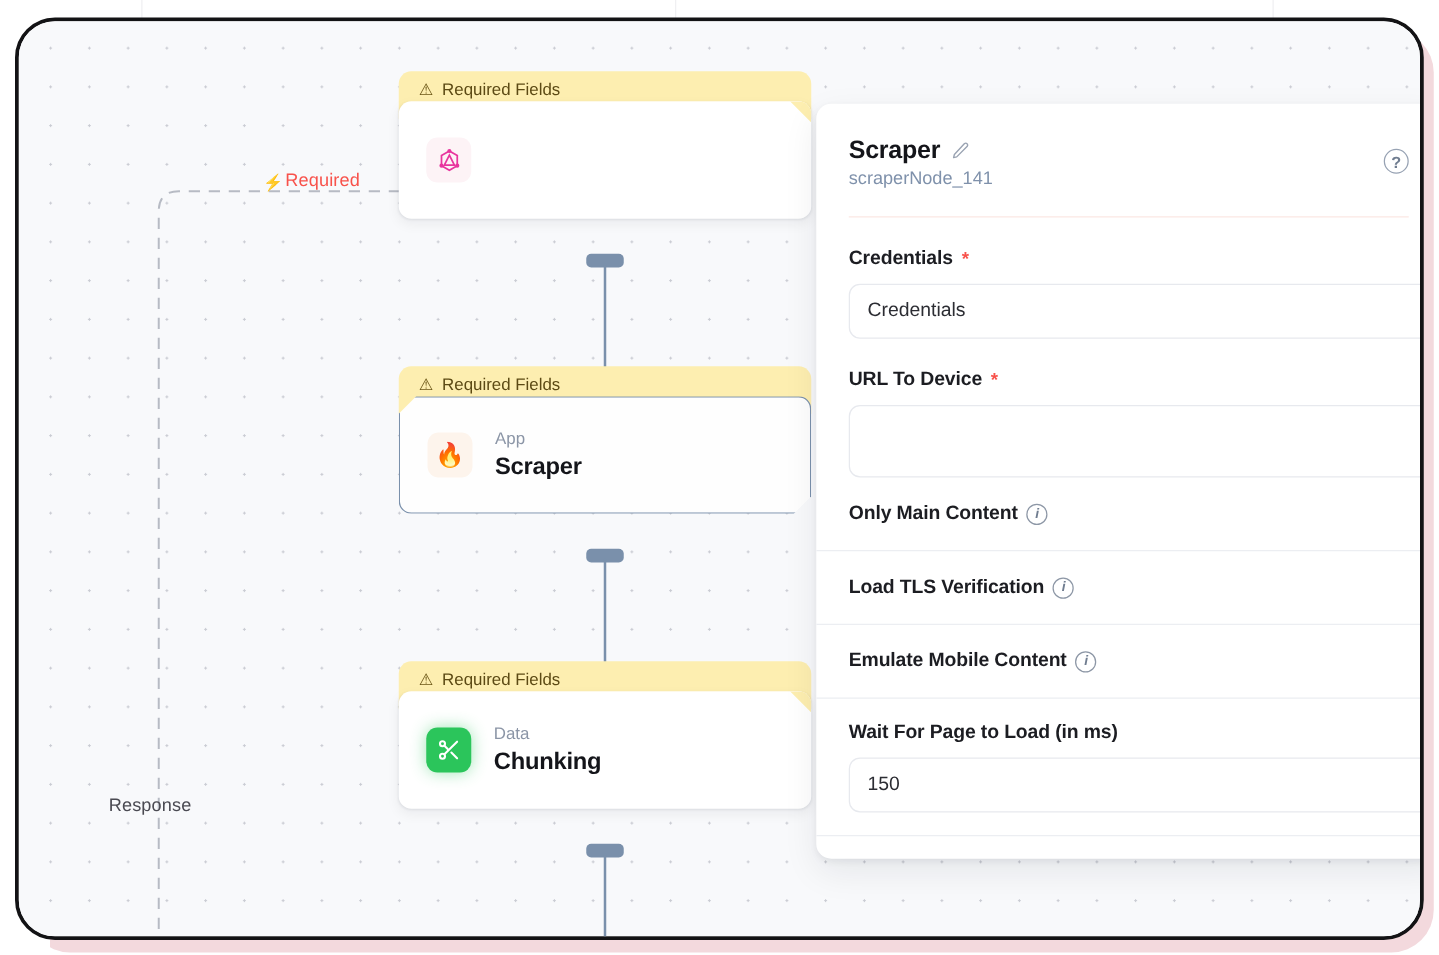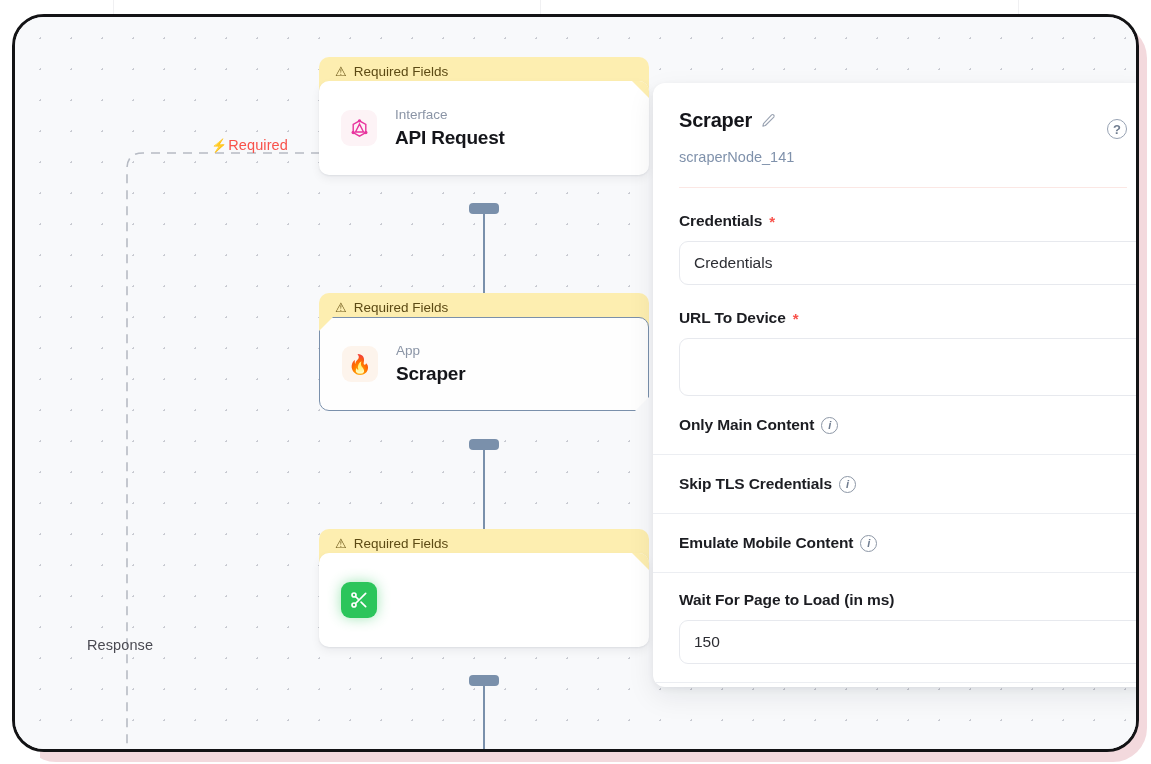--- a/index.html
+++ b/index.html
@@ -112,21 +112,21 @@
   .panel {
     position: absolute; left: 638px; top: 66px; width: 500px; height: 604px;
     background: #ffffff; border-radius: 12px 0 0 12px;
     box-shadow: 0 2px 6px rgba(16,24,40,.06), 0 10px 28px rgba(16,24,40,.08);
     overflow: hidden;
   }
   .panel-head { padding: 26px 26px 0 26px; position: relative; }
   .panel-title-row { display: flex; align-items: center; gap: 9px; }
   .panel-title { font-size: 20px; font-weight: 700; color: #14151a; letter-spacing: -.2px; }
   .pencil-icon { color: #9aa3b2; display: flex; }
-  .panel-sub { margin-top: 17px; font-size: 14.5px; color: #7f91ab; }
+  .panel-sub { margin-top: 3px; font-size: 14.5px; color: #7f91ab; }
   .help-icon {
     position: absolute; right: 26px; top: 36px;
     width: 20px; height: 20px; border-radius: 50%;
     border: 1.4px solid #97a2b3; color: #6d7competence;
     color: #707d90; font-size: 13px; font-weight: 600;
     display: flex; align-items: center; justify-content: center;
   }
   .panel-divider { margin: 22px 26px 0 26px; height: 1px; background: #fbe7e4; }
 
   .panel-body { padding: 0 0 0 0; }
@@ -206,24 +206,20 @@
         <div class="node-card">
           <div class="node-icon api">
             <svg width="21" height="21" viewBox="0 0 24 24" fill="none" stroke="#e8359e" stroke-width="1.6">
               <polygon points="12,3.2 19.2,7.4 19.2,16.6 12,20.8 4.8,16.6 4.8,7.4"></polygon>
               <polygon points="12,7 16.6,16 7.4,16" fill="none"></polygon>
               <circle cx="12" cy="3.2" r="1.9" fill="#e8359e" stroke="none"></circle>
               <circle cx="19.2" cy="16.6" r="1.9" fill="#e8359e" stroke="none"></circle>
               <circle cx="4.8" cy="16.6" r="1.9" fill="#e8359e" stroke="none"></circle>
             </svg>
           </div>
-          <div class="node-meta">
-            <div class="node-kind">Interface</div>
-            <div class="node-title">API Request</div>
-          </div>
         </div>
       </div>
 
       <div class="node selected" style="left:304px; top:276px">
         <div class="req-banner">
           <span class="warn-ico">⚠</span>
           <span>Required Fields</span>
         </div>
         <div class="node-card">
           <div class="node-icon app">
@@ -244,20 +240,24 @@
         <div class="node-card">
           <div class="node-icon data">
             <svg width="20" height="20" viewBox="0 0 24 24" fill="none" stroke="#ffffff" stroke-width="2" stroke-linecap="round" stroke-linejoin="round">
               <circle cx="6" cy="6" r="2.4"></circle>
               <circle cx="6" cy="18" r="2.4"></circle>
               <line x1="20" y1="4" x2="8.1" y2="15.9"></line>
               <line x1="14.5" y1="14.5" x2="20" y2="20"></line>
               <line x1="8.1" y1="8.1" x2="11" y2="11"></line>
             </svg>
           </div>
+          <div class="node-meta">
+            <div class="node-kind">Data</div>
+            <div class="node-title">Chunking</div>
+          </div>
         </div>
       </div>
 
     </div>
 
     <div class="panel">
 
       <div class="panel-head">
         <div class="panel-title-row">
           <span class="panel-title">Scraper</span>
@@ -305,21 +305,21 @@
             <span class="info-ico">i</span>
           </div>
         </div>
 
         <div style="height:20px"></div>
         <div class="row-sep"></div>
         <div style="height:20px"></div>
 
         <div class="field">
           <div class="field-label">
-            <span>Skip TLS Credentials</span>
+            <span>Load TLS Verification</span>
             <span class="info-ico">i</span>
           </div>
         </div>
 
         <div style="height:20px"></div>
         <div class="row-sep"></div>
         <div style="height:20px"></div>
 
         <div class="field">
           <div class="field-label">

